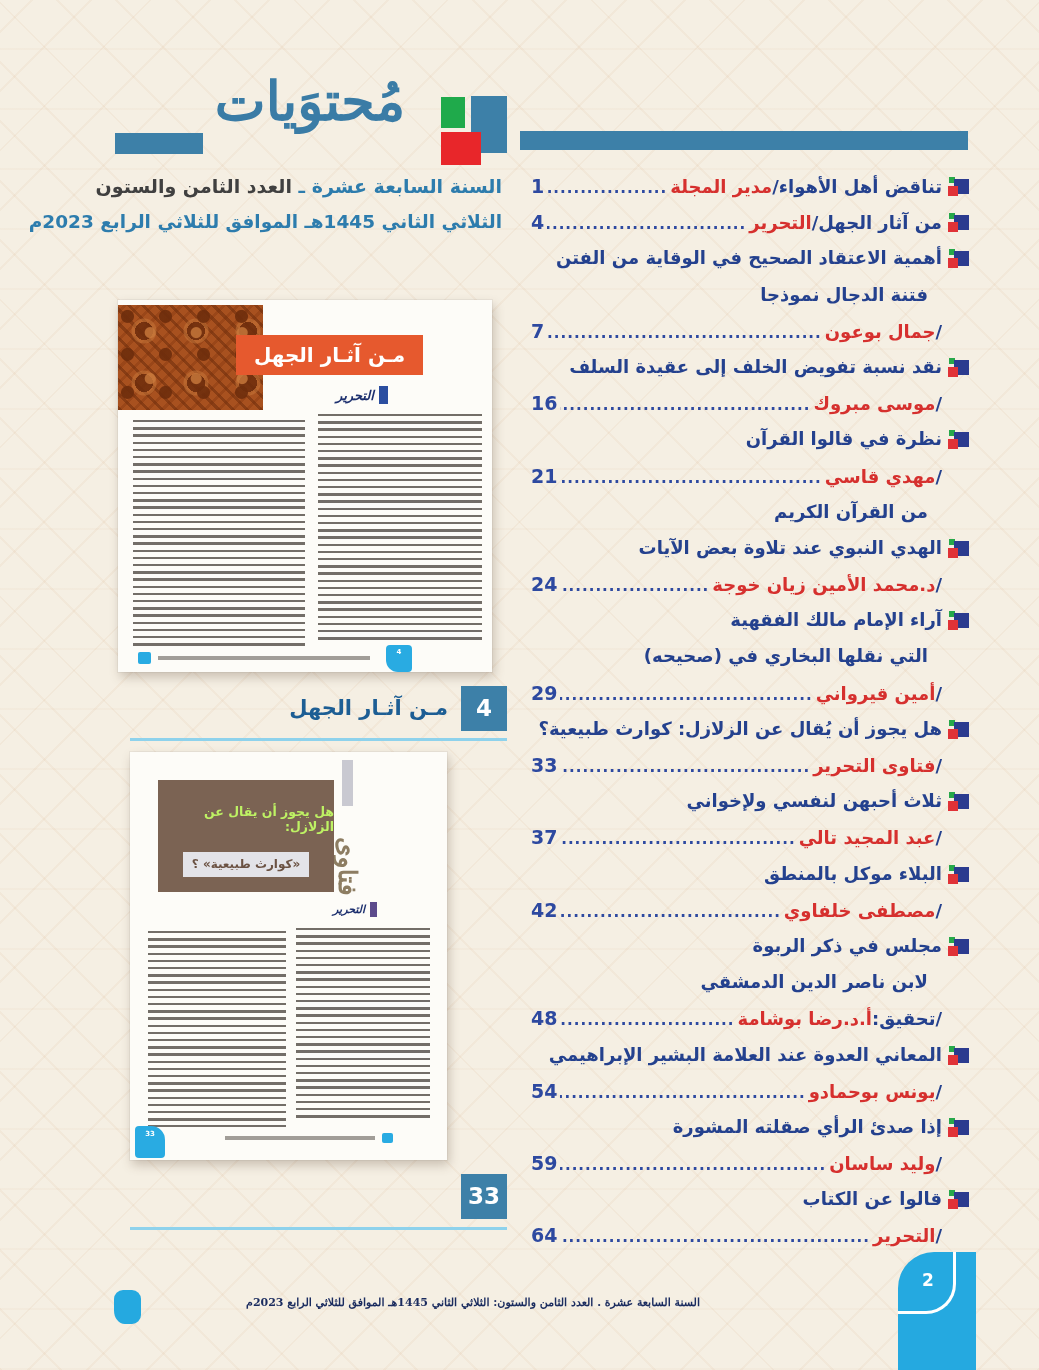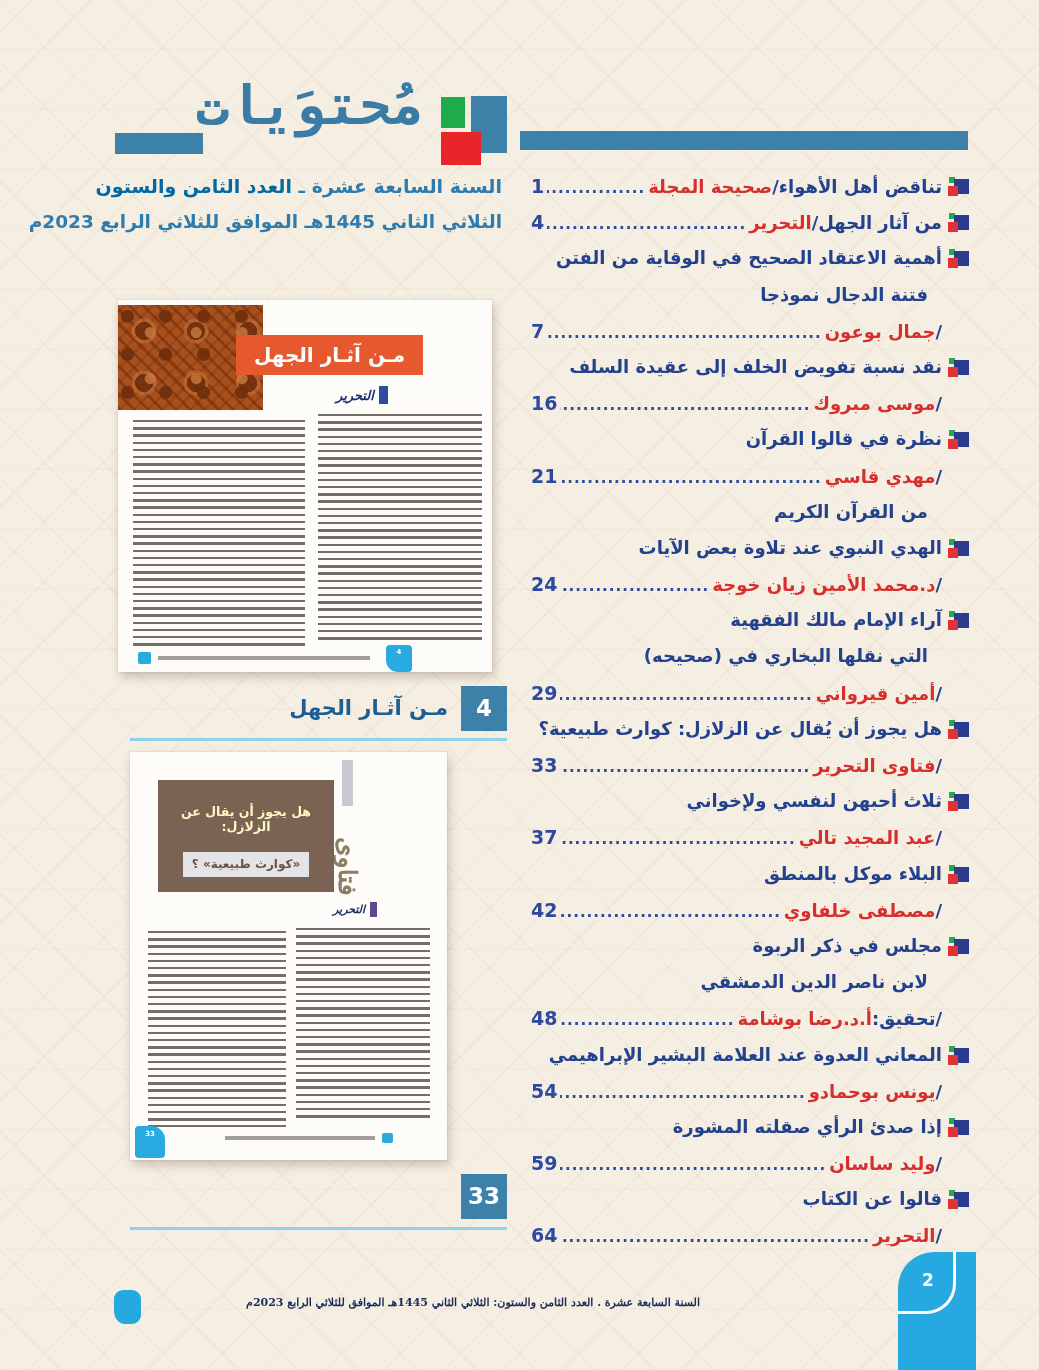--- a/index.html
+++ b/index.html
@@ -17,36 +17,36 @@
       repeating-linear-gradient(-45deg, rgba(205,150,100,.08) 0 2px, transparent 2px 42px),
       repeating-linear-gradient(0deg, rgba(205,150,100,.05) 0 2px, transparent 2px 60px);
   }
   .abs{ position:absolute; }
 
   
   .bar{ background:#3d80a8; }
   .hdr-bar-left{ left:115px; top:133px; width:88px; height:21px; }
   .hdr-bar-right{ left:520px; top:131px; width:448px; height:19px; }
   .hdr-title{
-    left:190px; top:62px; width:240px; height:95px;
+    left:190px; top:54px; width:240px; height:95px;
     color:#3a7ca6; font-size:54px; font-weight:bold; text-align:center;
-    font-family:Liberation Mono, monospace; line-height:95px;
+    font-family:Liberation Sans, sans-serif; line-height:95px;
   }
   .logo-sq{ position:absolute; }
   .logo-green{ left:441px; top:97px;  width:24px; height:31px; background:#1faa4b; }
   .logo-blue { left:471px; top:96px;  width:36px; height:57px; background:#3d80a8; }
   .logo-red  { left:441px; top:132px; width:40px; height:33px; background:#e8262a; z-index:2; }
 
   .issue-line1{
     left:130px; top:173px; width:372px; height:26px;
     direction:rtl; text-align:right; font-weight:bold; font-size:19px; line-height:26px;
     white-space:nowrap;
   }
   .issue-line1 .blue{ color:#2d7cad; }
-  .issue-line1 .red{ color:#0369a1;text-align:right; }
+  .issue-line1 .red{ color:#404040;text-align:right; }
   .issue-line2{
     left:110px; top:208px; width:392px; height:28px;
     direction:rtl; text-align:right; font-weight:bold; font-size:18.5px; line-height:28px;
     color:#2d7cad; white-space:nowrap;
   }
 
   
   .toc{
     left:531px; top:168px; width:438px;
     direction:rtl;
@@ -122,21 +122,21 @@
   .t2-fatawa{
     left:196px; top:58px; height:112px; width:36px;
     writing-mode:vertical-rl; text-align:center;
     color:#8d7d62; font-size:25px; font-weight:bold; letter-spacing:2px;
     font-family:"DejaVu Serif", serif;
   }
   .t2-brownbox{
     left:28px; top:28px; width:176px; height:112px;
     background:#7b6353; direction:rtl; text-align:center;
   }
-  .t2-q1{ color:#fef9c3; font-size:12.5px; font-weight:bold; margin-top:24px; }
+  .t2-q1{ color:#bef264; font-size:12.5px; font-weight:bold; margin-top:24px;text-align:right; }
   .t2-q2{
     margin:18px auto 0; width:126px; height:25px; line-height:25px;
     background:#e3e3e8; color:#6b5243; font-size:12px; font-weight:bold;
   }
   .t2-sig{ left:203px; top:150px; }
   .t2-colR{ left:166px; top:176px; width:134px; height:194px; }
   .t2-colL{ left:18px;  top:179px; width:138px; height:196px; }
   .t2-corner{
     left:5px; top:374px; width:30px; height:32px;
     background:#29abe2; border-radius:4px 14px 4px 4px;
@@ -200,21 +200,21 @@
 
 <div class="abs toc">
     <div class="toc-row">
     <span class="bullet">
         <span class="b-green"></span>
         <span class="b-navy"></span>
         <span class="b-red"></span>
       </span>
     <span class="t-title">تناقض أهل الأهواء</span>
     <span class="t-prefix"> / </span>
-    <span class="t-author">صحيحة المجلة</span>
+    <span class="t-author">مدير المجلة</span>
     <span class="t-dots">............................................................................................................................................................................................................................</span>
     <span class="t-page">1</span>
   </div>
     <div class="toc-row">
     <span class="bullet">
         <span class="b-green"></span>
         <span class="b-navy"></span>
         <span class="b-red"></span>
       </span>
     <span class="t-title">من آثار الجهل</span>

